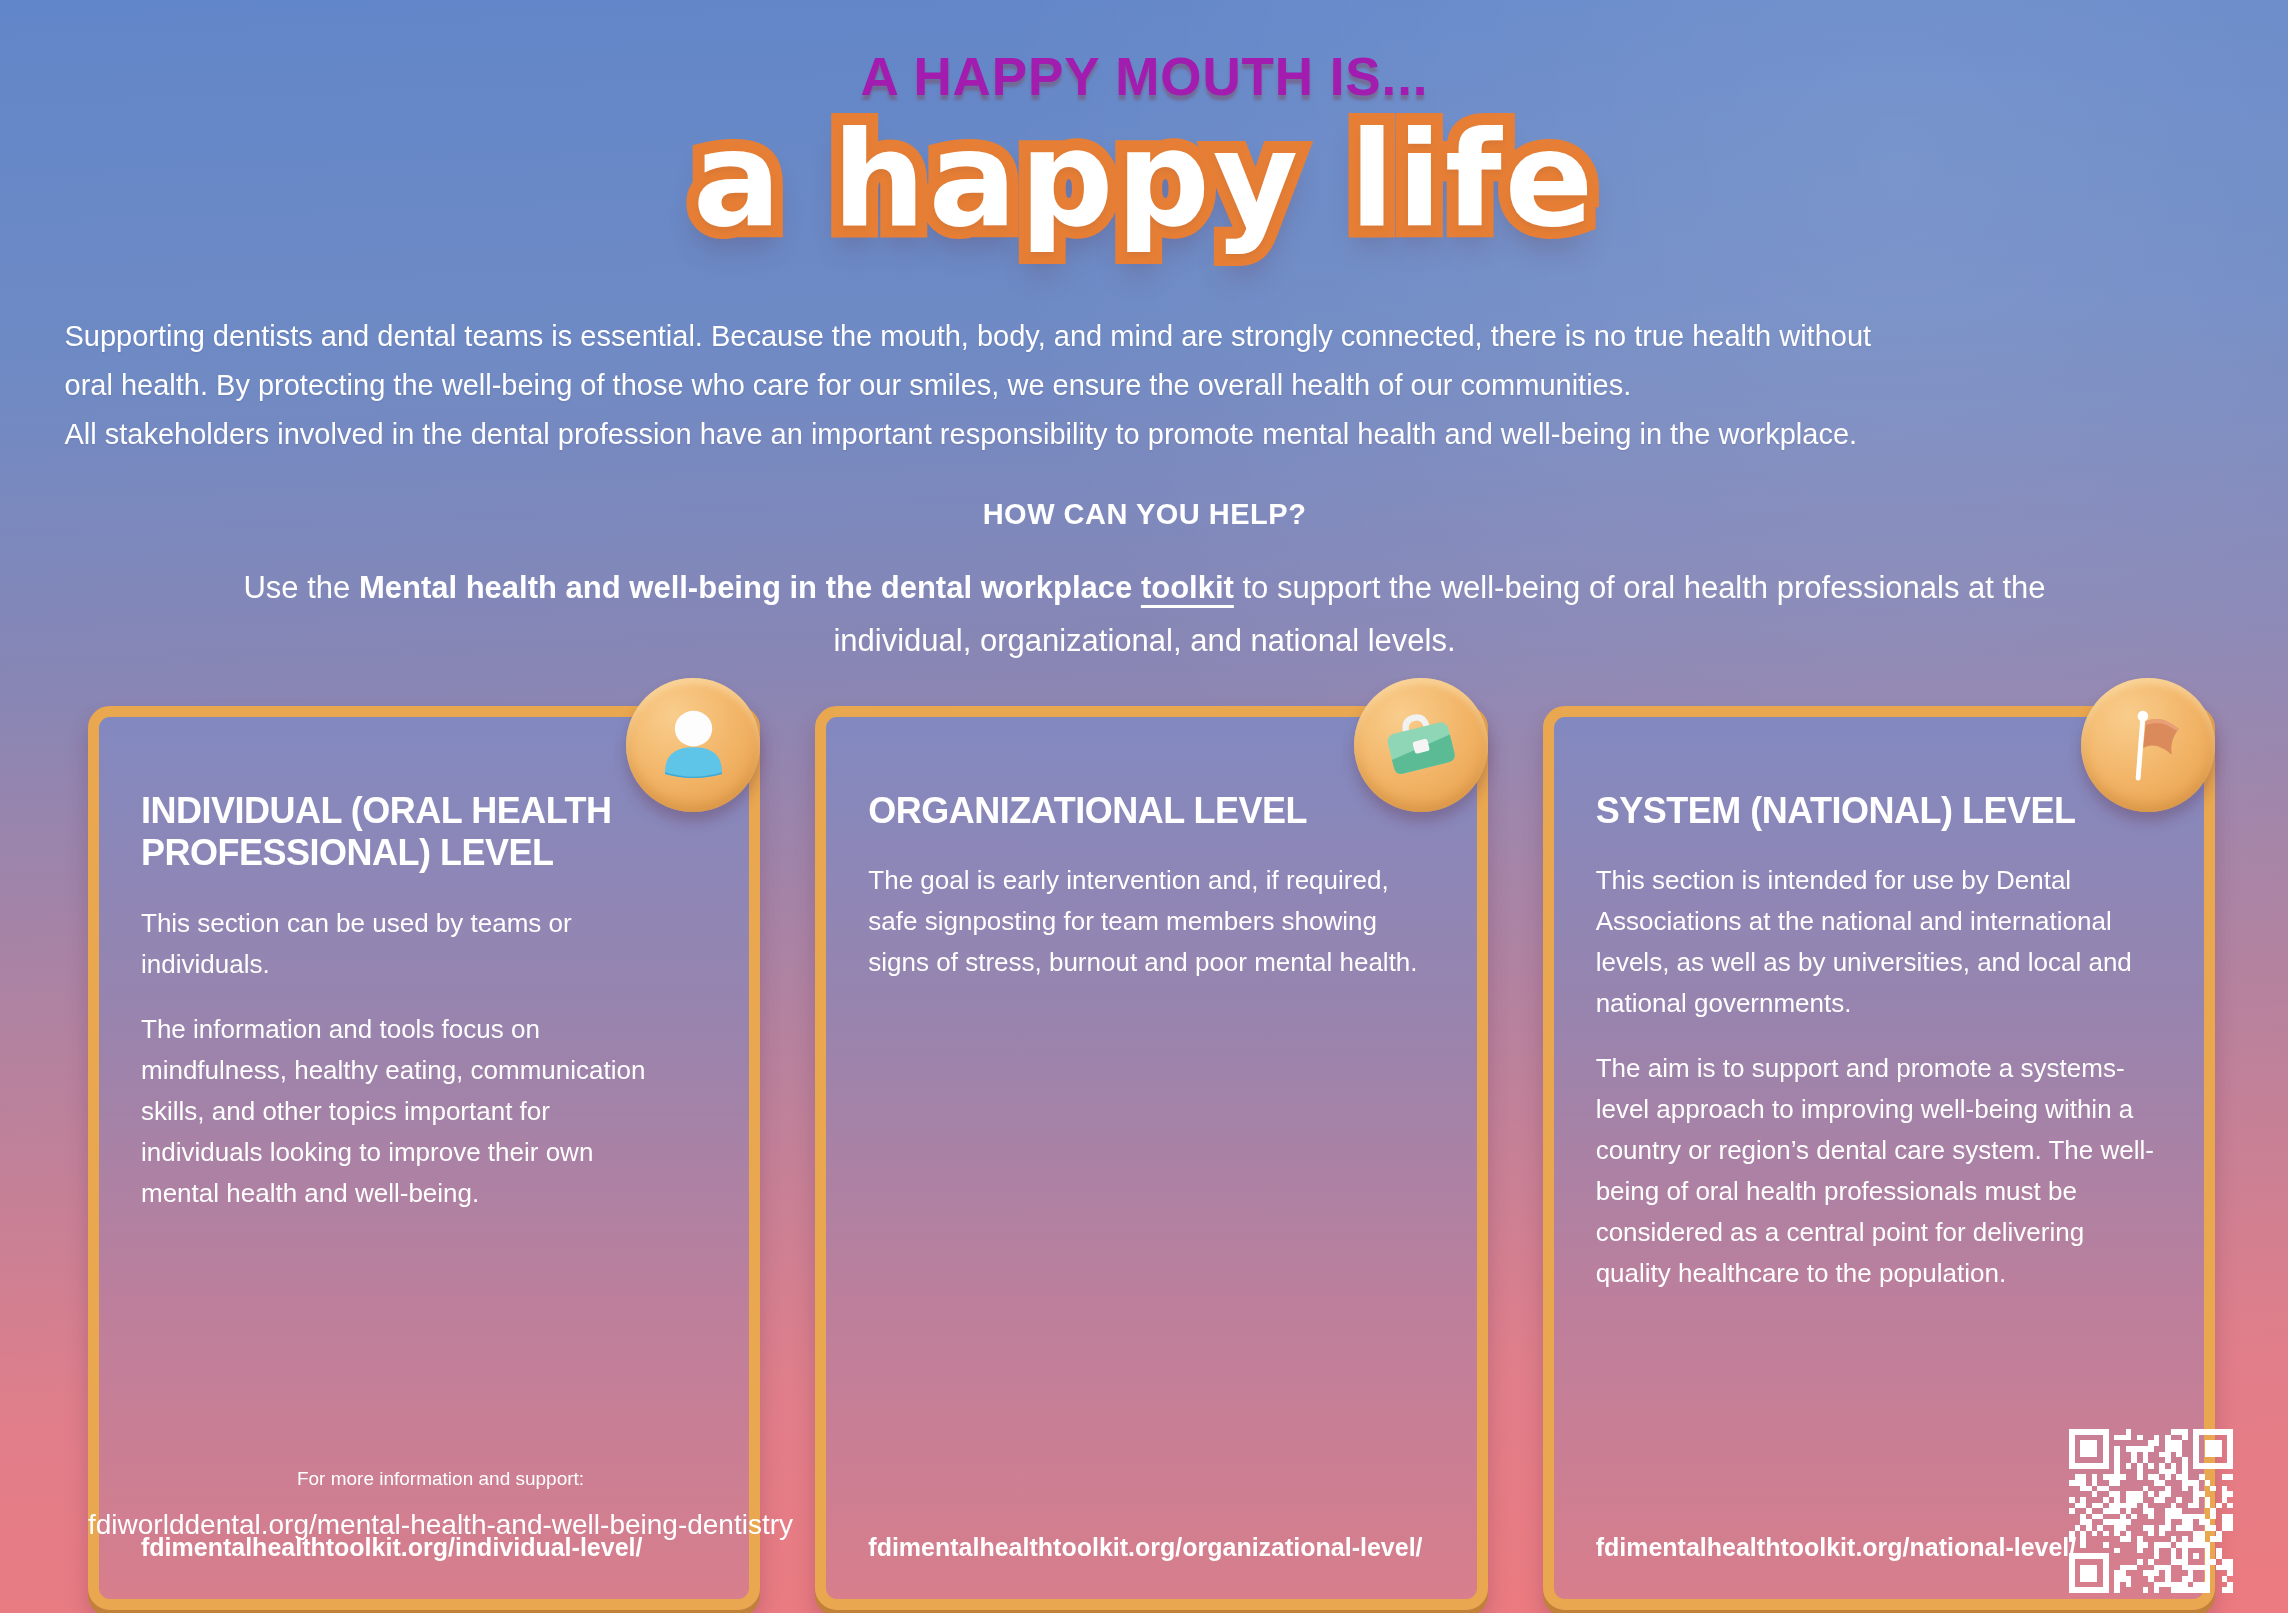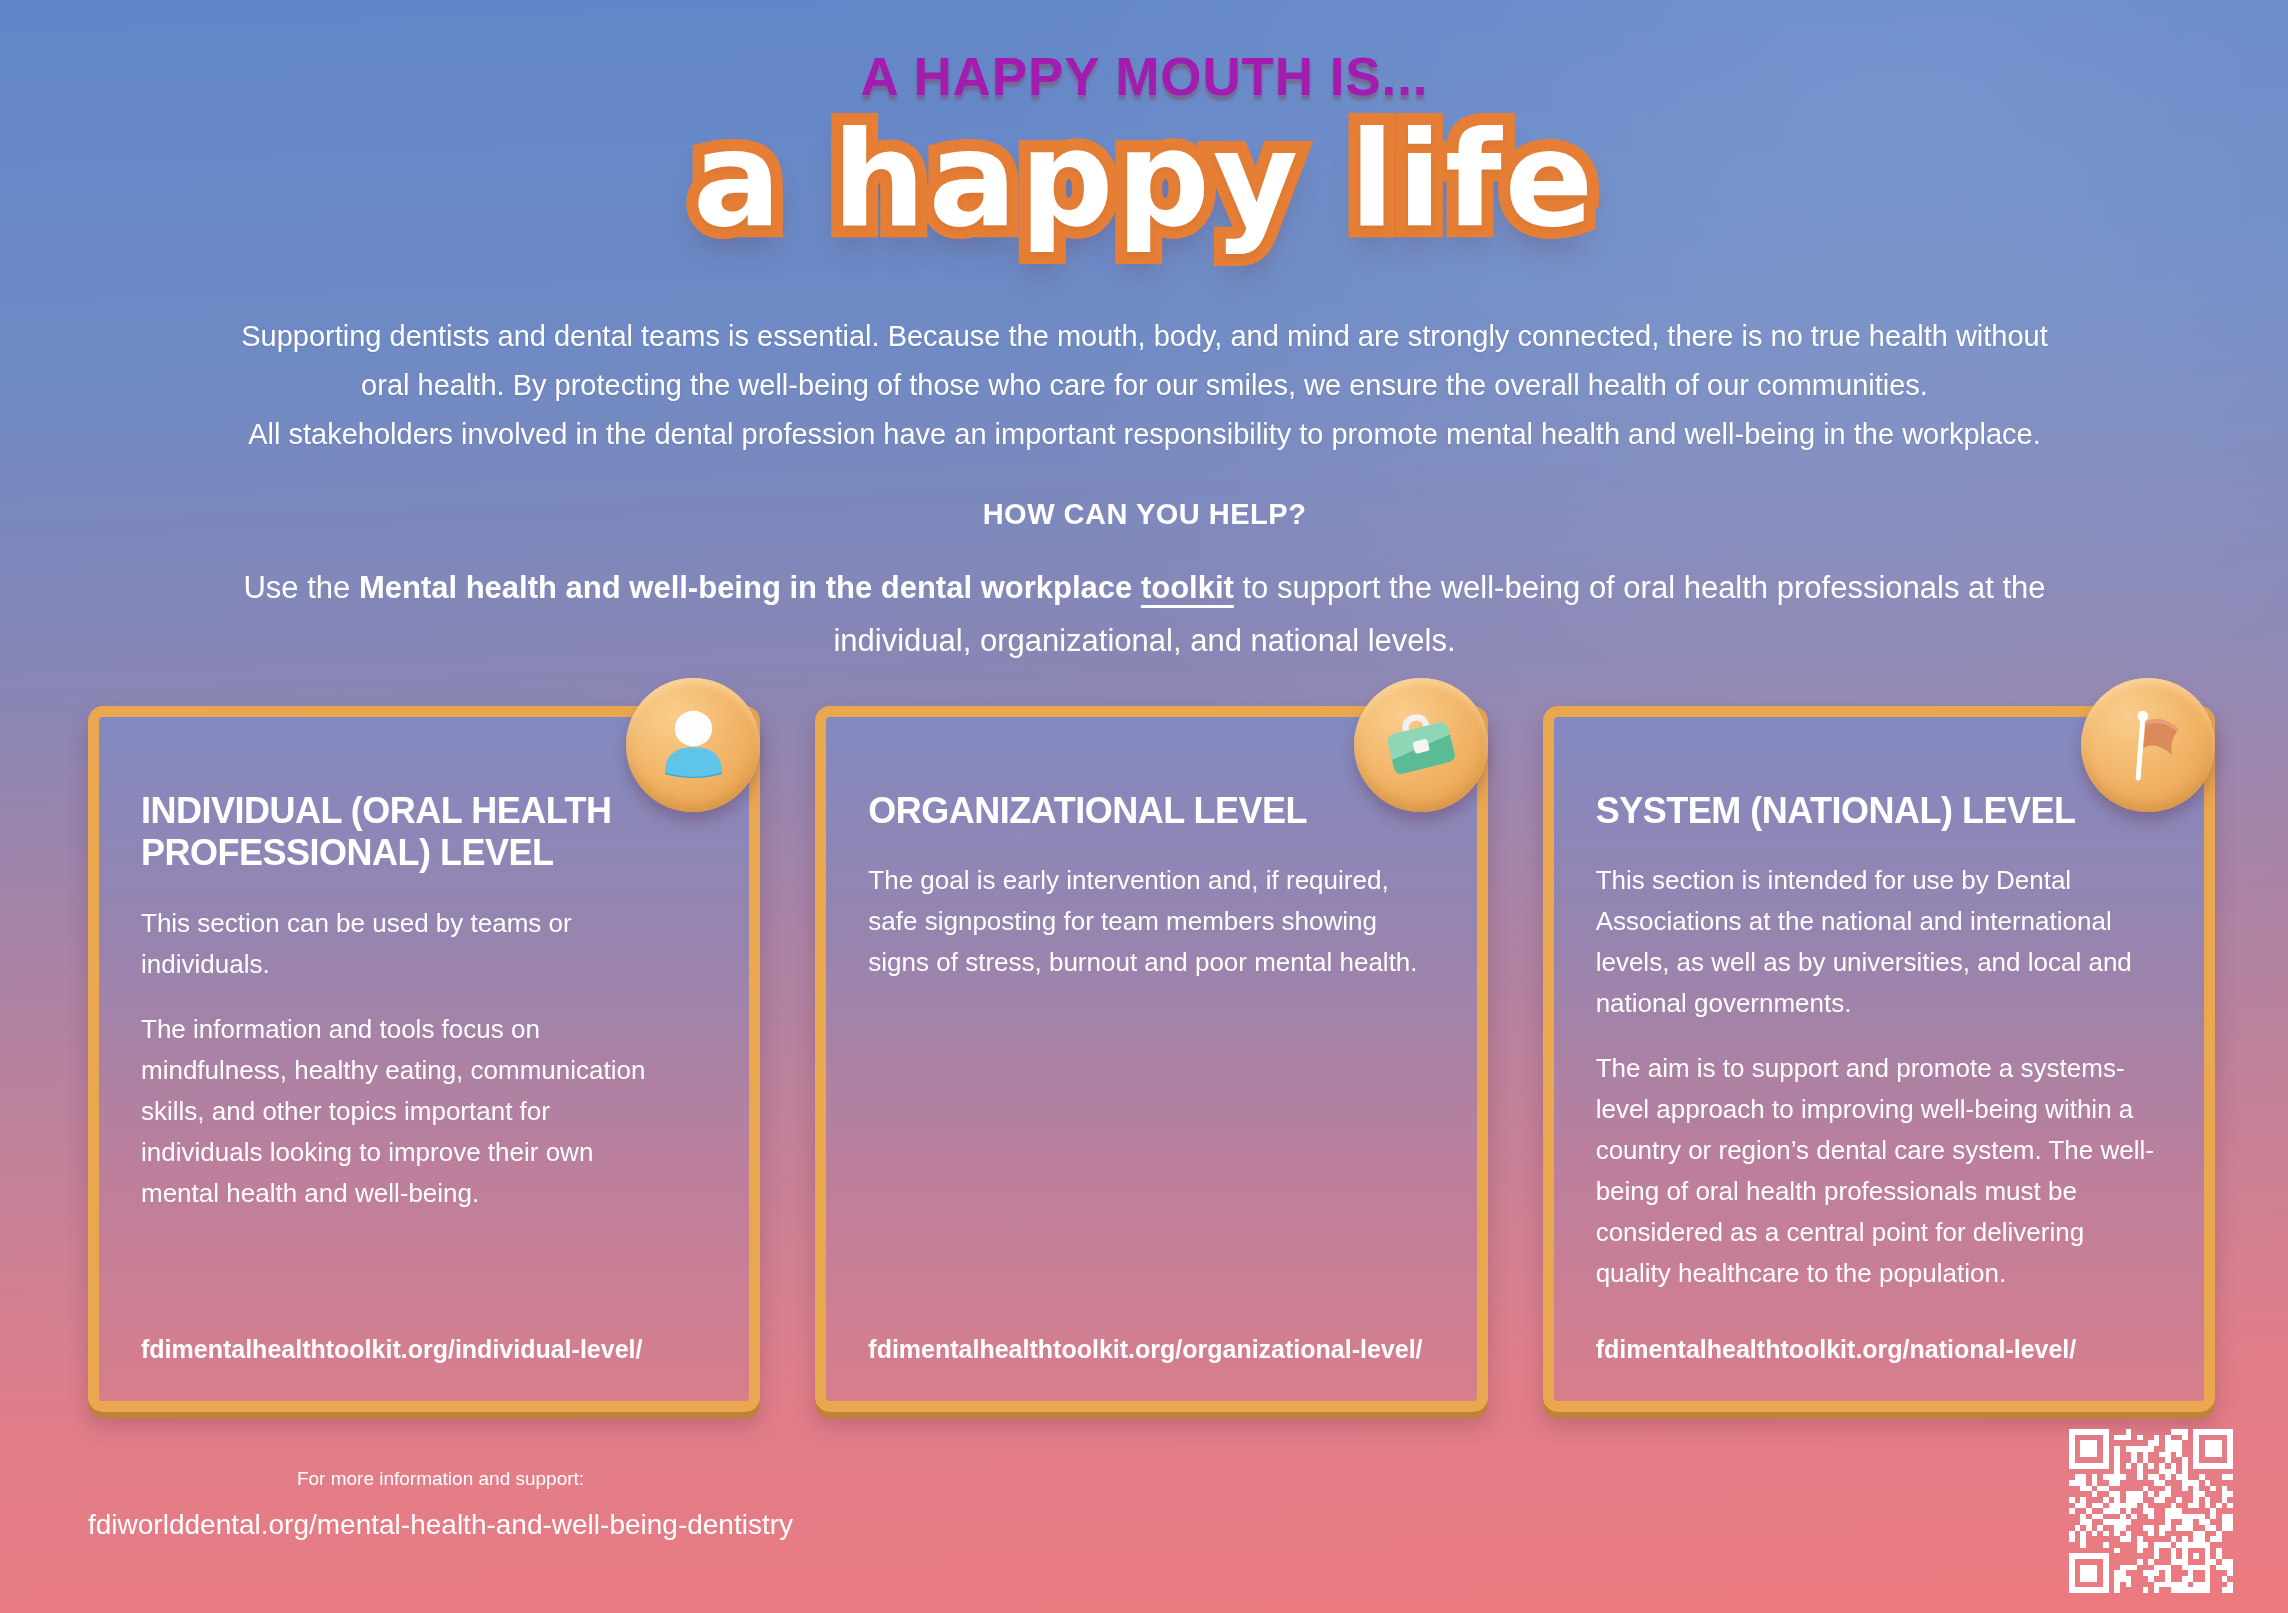--- a/index.html
+++ b/index.html
@@ -26,40 +26,40 @@
   }
   .logo-stroke{
     position:absolute;left:0;top:0;color:#e67f35;
     -webkit-text-stroke:24px #e67f35;
     text-shadow:0 11px 0 #cd6a2d,0 18.5px 28px rgba(90,45,70,0.35);
   }
   .logo-fill{position:relative;color:#ffffff;text-shadow:0 3.7px 5.5px rgba(205,115,55,0.55);}
   
   .intro{
     position:absolute;top:312px;left:50%;transform:translateX(-50%);
-    width:2160px;text-align:center;font-size:29px;line-height:49px;margin:0;
+    width:2160px;text-align:left;font-size:29px;line-height:49px;margin:0;
     text-shadow:0 0.9px 1.8px rgba(60,60,110,0.15);
   }
   .help-heading{
     position:absolute;top:498px;left:0;width:100%;text-align:center;margin:0;
     font-size:29px;font-weight:bold;letter-spacing:0.5px;
   }
   .toolkit{
     position:absolute;top:561px;left:50%;transform:translateX(-50%);
     width:1846px;text-align:center;font-size:31px;line-height:53px;margin:0;
   }
   .toolkit strong{font-weight:bold;}
   .toolkit .underline{
     text-decoration:underline;text-decoration-thickness:3.2px;text-underline-offset:7.4px;cursor:pointer;
   }
   
   .cards{position:absolute;top:706px;left:88px;right:74px;display:flex;gap:55px;}
   .card{
-    position:relative;flex:1 1 0;height:706px;box-sizing:border-box;
-    border:11px solid #e9a74f;border-radius:15px;
+    position:relative;flex:1 1 0;height:904px;box-sizing:border-box;
+    border:11px solid #e9a74f;border-radius:22px;
     background:linear-gradient(to bottom,#8289c0 0%,#9884ae 34%,#bc7f9c 66%,#d87e8c 100%);
     box-shadow:0 6.5px 0 #c08238,0 13px 20px rgba(90,40,70,0.25);
     padding:37px 42px 102px 42px;
   }
   .badge{
     position:absolute;top:-39px;right:-11px;width:134px;height:134px;border-radius:50%;
     background:radial-gradient(circle at 35% 28%,#f9cd8c 0%,#f1b264 55%,#e49d48 100%);
     box-shadow:0 9.2px 13px rgba(95,50,75,0.32), inset 0 -7.4px 11px rgba(198,130,55,0.45), inset 0 5.5px 7.4px rgba(255,235,190,0.55);
     display:flex;align-items:center;justify-content:center;
   }

